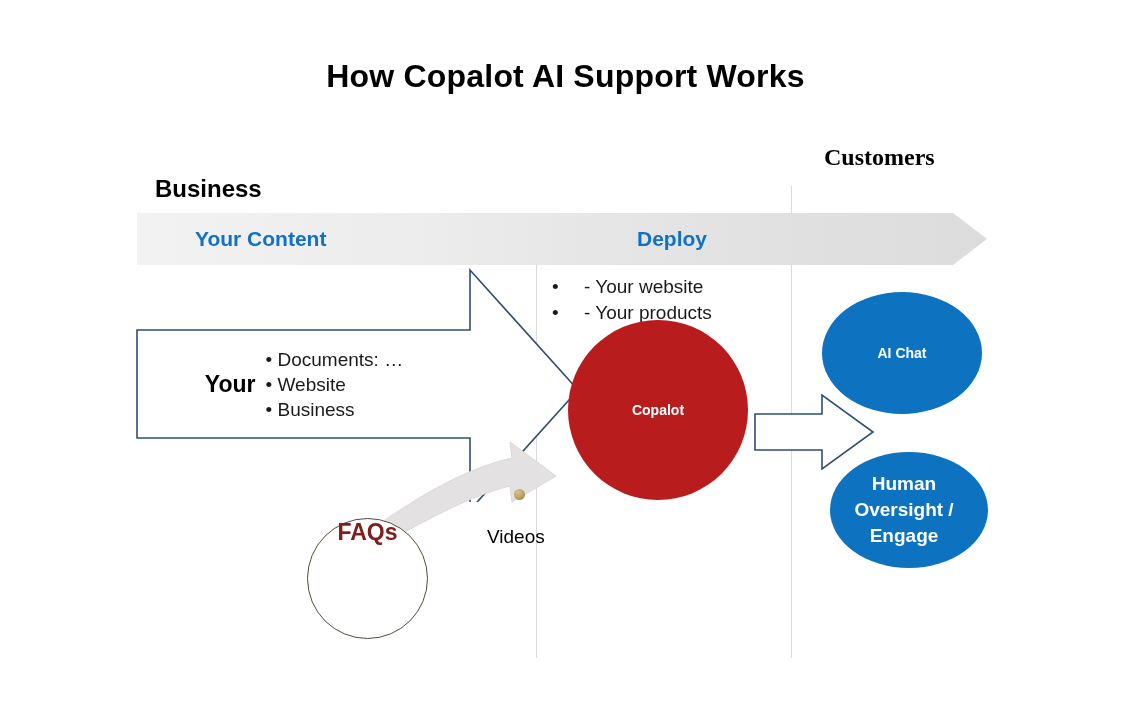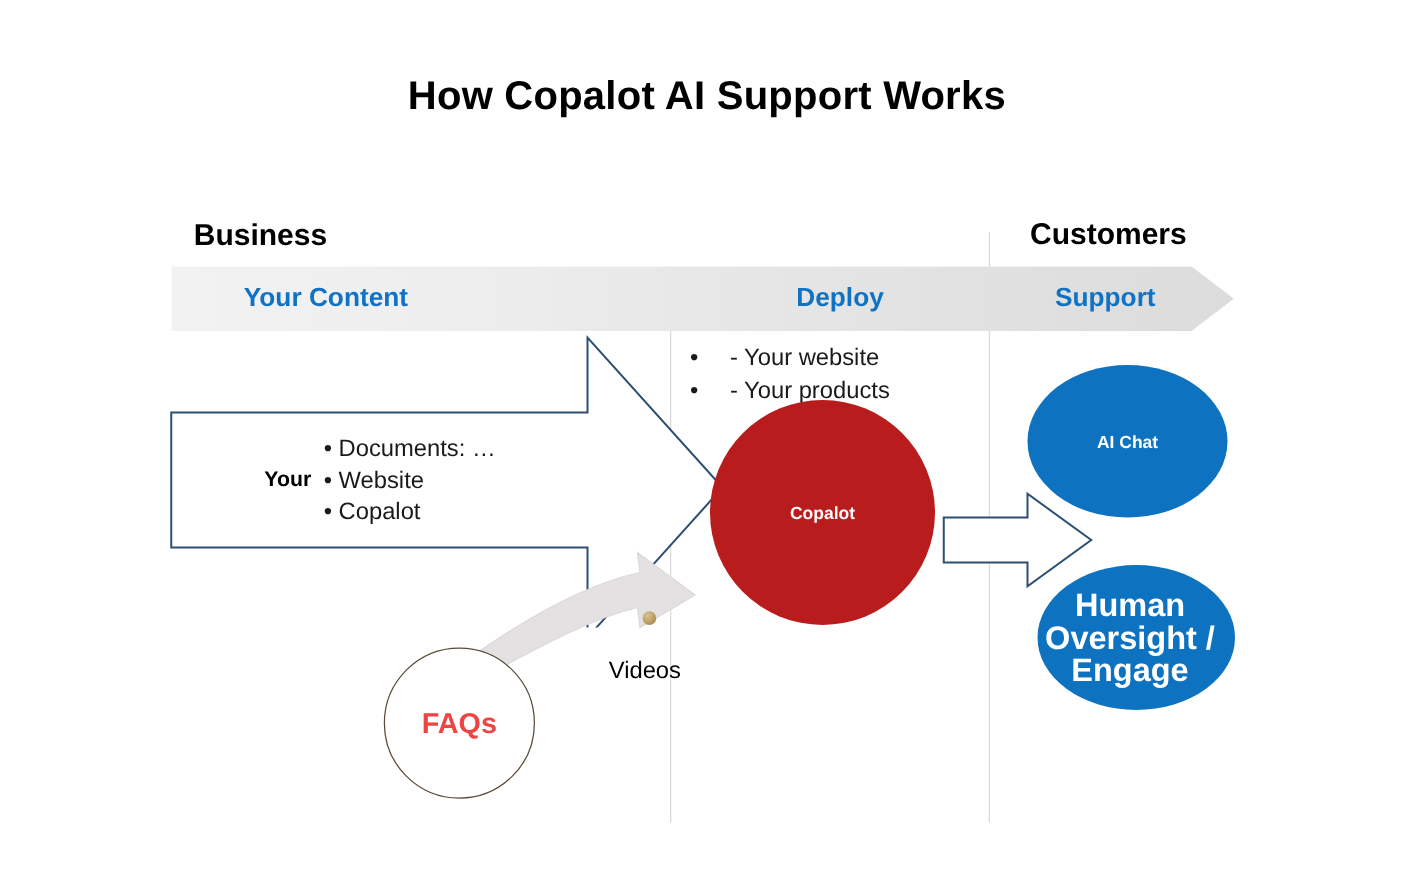--- a/index.html
+++ b/index.html
@@ -33,21 +33,21 @@
 
   
   .lane-label {
     position: absolute;
     font-size: 24px;
     font-weight: bold;
     color: #000000;
     white-space: nowrap;
   }
   #label-business { left: 155px; top: 175px; }
-  #label-customers { left: 824px; top: 174px; }
+  #label-customers { left: 824px; top: 144px; font-family: Liberation Serif, serif; }
 
   
   .divider {
     position: absolute;
     width: 1px;
     background: #d9d9d9;
   }
   #divider-mid   { left: 536px; top: 213px; height: 445px; }
   #divider-right { left: 791px; top: 186px; height: 472px; }
 
@@ -96,21 +96,21 @@
     left: 137px;
     top: 330px;
     width: 334px;
     height: 108px;
     display: flex;
     align-items: center;
     justify-content: center;
     gap: 10px;
   }
   #input-arrow-lead {
-    font-size: 17px;
+    font-size: 23px;
     font-weight: bold;
     color: #000000;
   }
   #input-arrow-list {
     font-size: 19px;
     color: #1a1a1a;
     line-height: 25px;
     white-space: nowrap;
   }
 
@@ -170,41 +170,40 @@
     text-align: center;
   }
   #cust-ellipse-0 {
     left: 822px; top: 292px;
     width: 160px; height: 122px;
     font-size: 14px;
   }
   #cust-ellipse-1 {
     left: 830px; top: 452px;
     width: 158px; height: 116px;
-    font-size: 26px;
+    font-size: 19px;
     line-height: 26px;
   }
   #cust-ellipse-1 .txt { padding-right: 10px; }
 
   
   #faq-circle {
     position: absolute;
     left: 307px;
     top: 518px;
     width: 119px;
     height: 119px;
     border-radius: 50%;
     border: 1.4px solid #5a4a36;
     background: #ffffff;
     display: flex;
-    align-items: center;
     justify-content: center;
     font-size: 23px;
     font-weight: bold;
-    color: #ef4444;
+    color: #7f1d1d;
   }
 
   
   #curved-arrow {
     position: absolute;
     left: 360px;
     top: 440px;
     width: 220px;
     height: 110px;
   }
@@ -240,34 +239,33 @@
   <div class="lane-label" id="label-business">Business</div>
   <div class="lane-label" id="label-customers">Customers</div>
 
   <div class="divider" id="divider-mid"></div>
   <div class="divider" id="divider-right"></div>
 
   <div id="phase-band">
     <div class="band-bg"></div>
     <div class="band-label" id="band-label-0">Your Content</div>
     <div class="band-label" id="band-label-1">Deploy</div>
-    <div class="band-label" id="band-label-2">Support</div>
   </div>
 
   <div id="input-arrow">
     <svg width="460" height="240" viewBox="0 0 460 240" xmlns="http://www.w3.org/2000/svg">
       <polygon points="7,68 340,68 340,8 448,128 340,248 340,176 7,176" fill="#ffffff" stroke="#2c4f73" stroke-width="1.6"></polygon>
     </svg>
   </div>
   <div id="input-arrow-text">
     <div id="input-arrow-lead">Your</div>
     <div id="input-arrow-list">
       <div>• Documents: …</div>
       <div>• Website</div>
-      <div>• Copalot</div>
+      <div>• Business</div>
     </div>
   </div>
 
   <div id="deploy-list">
     <div class="row">
       <span class="bul">•</span>
       <span>- Your website</span>
     </div>
     <div class="row">
       <span class="bul">•</span>

